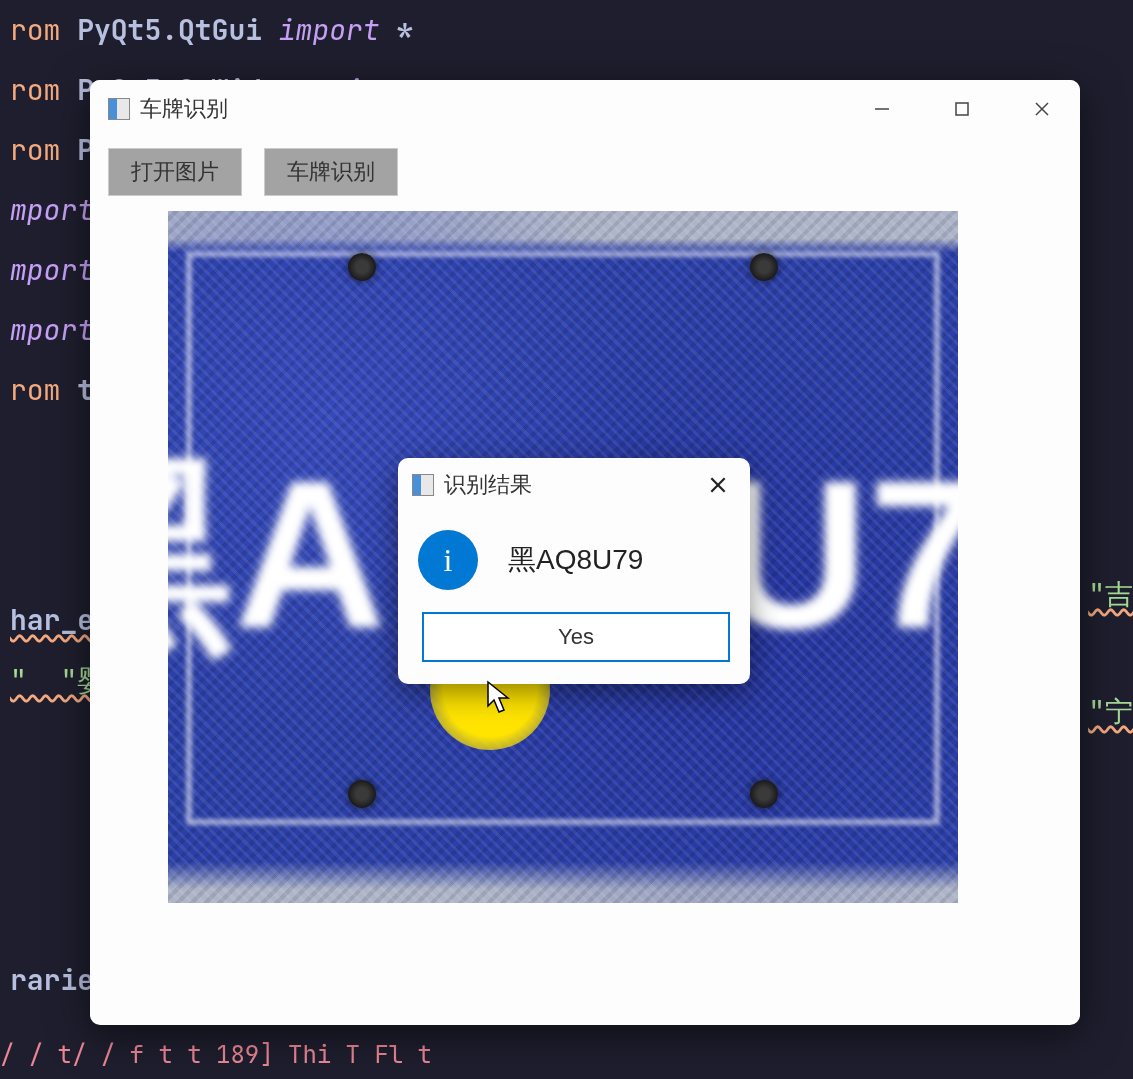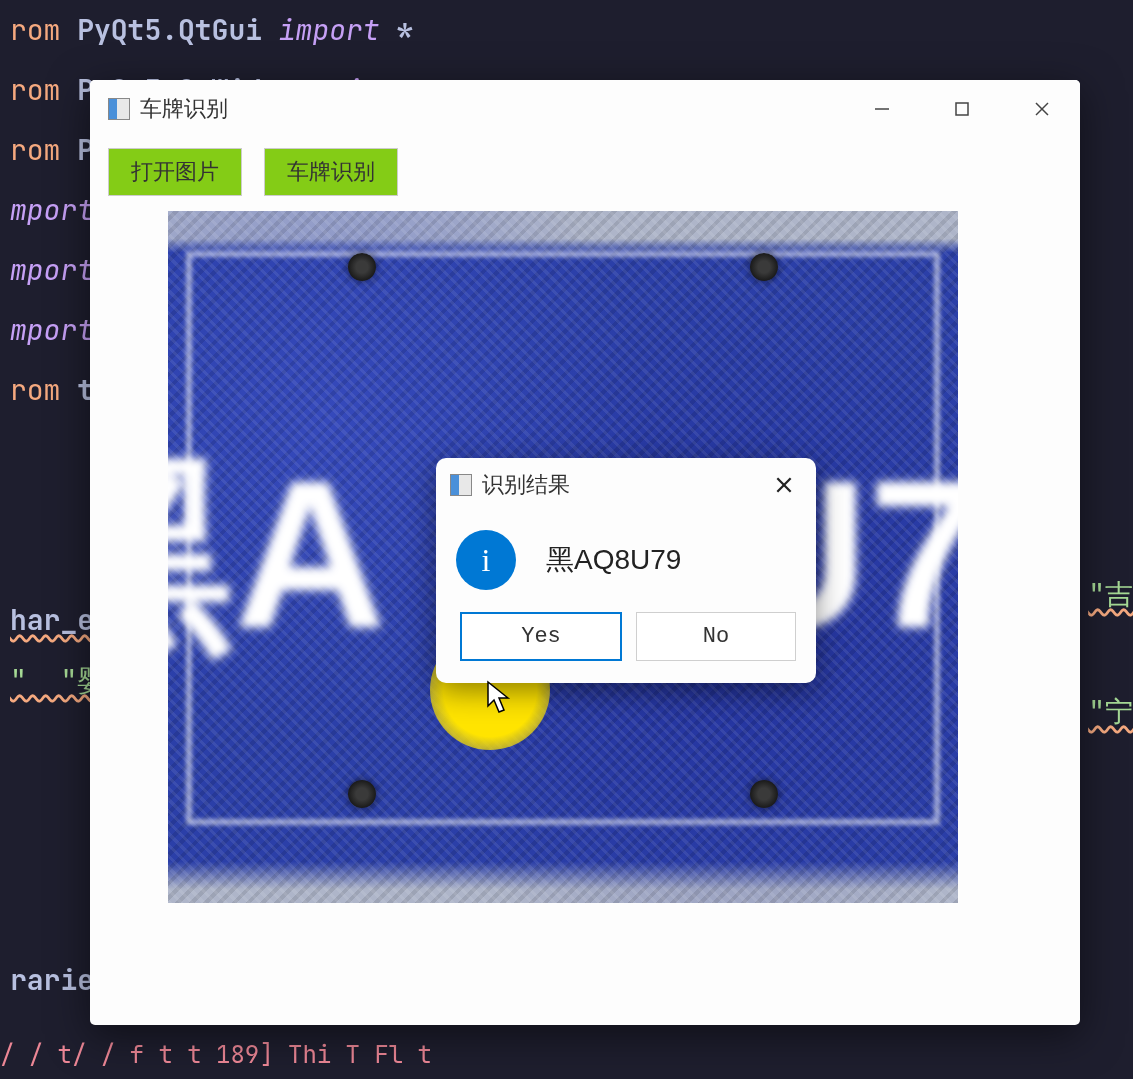--- a/index.html
+++ b/index.html
@@ -69,21 +69,21 @@
     }
 
     
     .main-window {
       position: absolute;
       top: 80px;
       left: 90px;
       width: 990px;
       height: 945px;
       background: #fdfdfd;
-      border-radius: 5px;
+      border-radius: 10px;
       box-shadow: 0 10px 40px rgba(0,0,0,0.5);
       overflow: hidden;
     }
 
     .titlebar {
       height: 58px;
       display: flex;
       align-items: center;
       padding: 0 18px;
       background: #fdfdfd;
@@ -126,21 +126,21 @@
 
     .toolbar {
       padding: 10px 18px;
       display: flex;
       gap: 22px;
     }
 
     .toolbar-btn {
       padding: 8px 22px;
       font-size: 22px;
-      background: #84cc16;
+      background: #a3a3a3;
       border: 1px solid #ccc;
       color: #333;
       cursor: pointer;
       font-family: inherit;
     }
 
     .image-area {
       padding: 5px 78px 20px 78px;
     }
 
@@ -201,26 +201,25 @@
       bottom: 78px;
       border: 6px solid rgba(255,255,255,0.55);
       filter: blur(2px);
     }
 
     
     .msg-dialog {
       position: absolute;
       top: 458px;
       left: 398px;
-      width: 380px;
+      width: 352px;
       background: #fdfdfd;
       border-radius: 10px;
       box-shadow: 0 8px 30px rgba(0,0,0,0.45);
       z-index: 10;
-      margin-left: 38px;
     }
 
     .msg-titlebar {
       height: 54px;
       display: flex;
       align-items: center;
       padding: 0 14px;
     }
 
     .msg-title {
@@ -261,21 +260,20 @@
 
     .msg-text {
       font-size: 28px;
       color: #222;
     }
 
     .msg-buttons {
       padding: 12px 20px 22px 24px;
       display: flex;
       gap: 14px;
-      font-family: Liberation Mono, monospace;
     }
 
     .msg-btn {
       flex: 1;
       padding: 10px 0;
       font-size: 22px;
       background: #fff;
       border: 1px solid #cfcfcf;
       color: #333;
       cursor: pointer;
@@ -389,19 +387,18 @@
           <line x1="15" y1="3" x2="3" y2="15" stroke="#222" stroke-width="2"></line>
         </svg>
     </div>
   </div>
   <div class="msg-body">
     <div class="info-icon">i</div>
     <div class="msg-text">黑AQ8U79</div>
   </div>
   <div class="msg-buttons">
     <button class="msg-btn msg-btn-yes">Yes</button>
-    <button class="msg-btn">No</button>
   </div>
 </div>
 
 <svg class="cursor-arrow" width="28" height="36" viewBox="0 0 28 36">
   <path d="M 2 2 L 2 26 L 8 20 L 13 32 L 18 30 L 13 18 L 22 18 Z" fill="#fff" stroke="#000" stroke-width="1.5"></path>
 </svg>
 
 </body></html>

